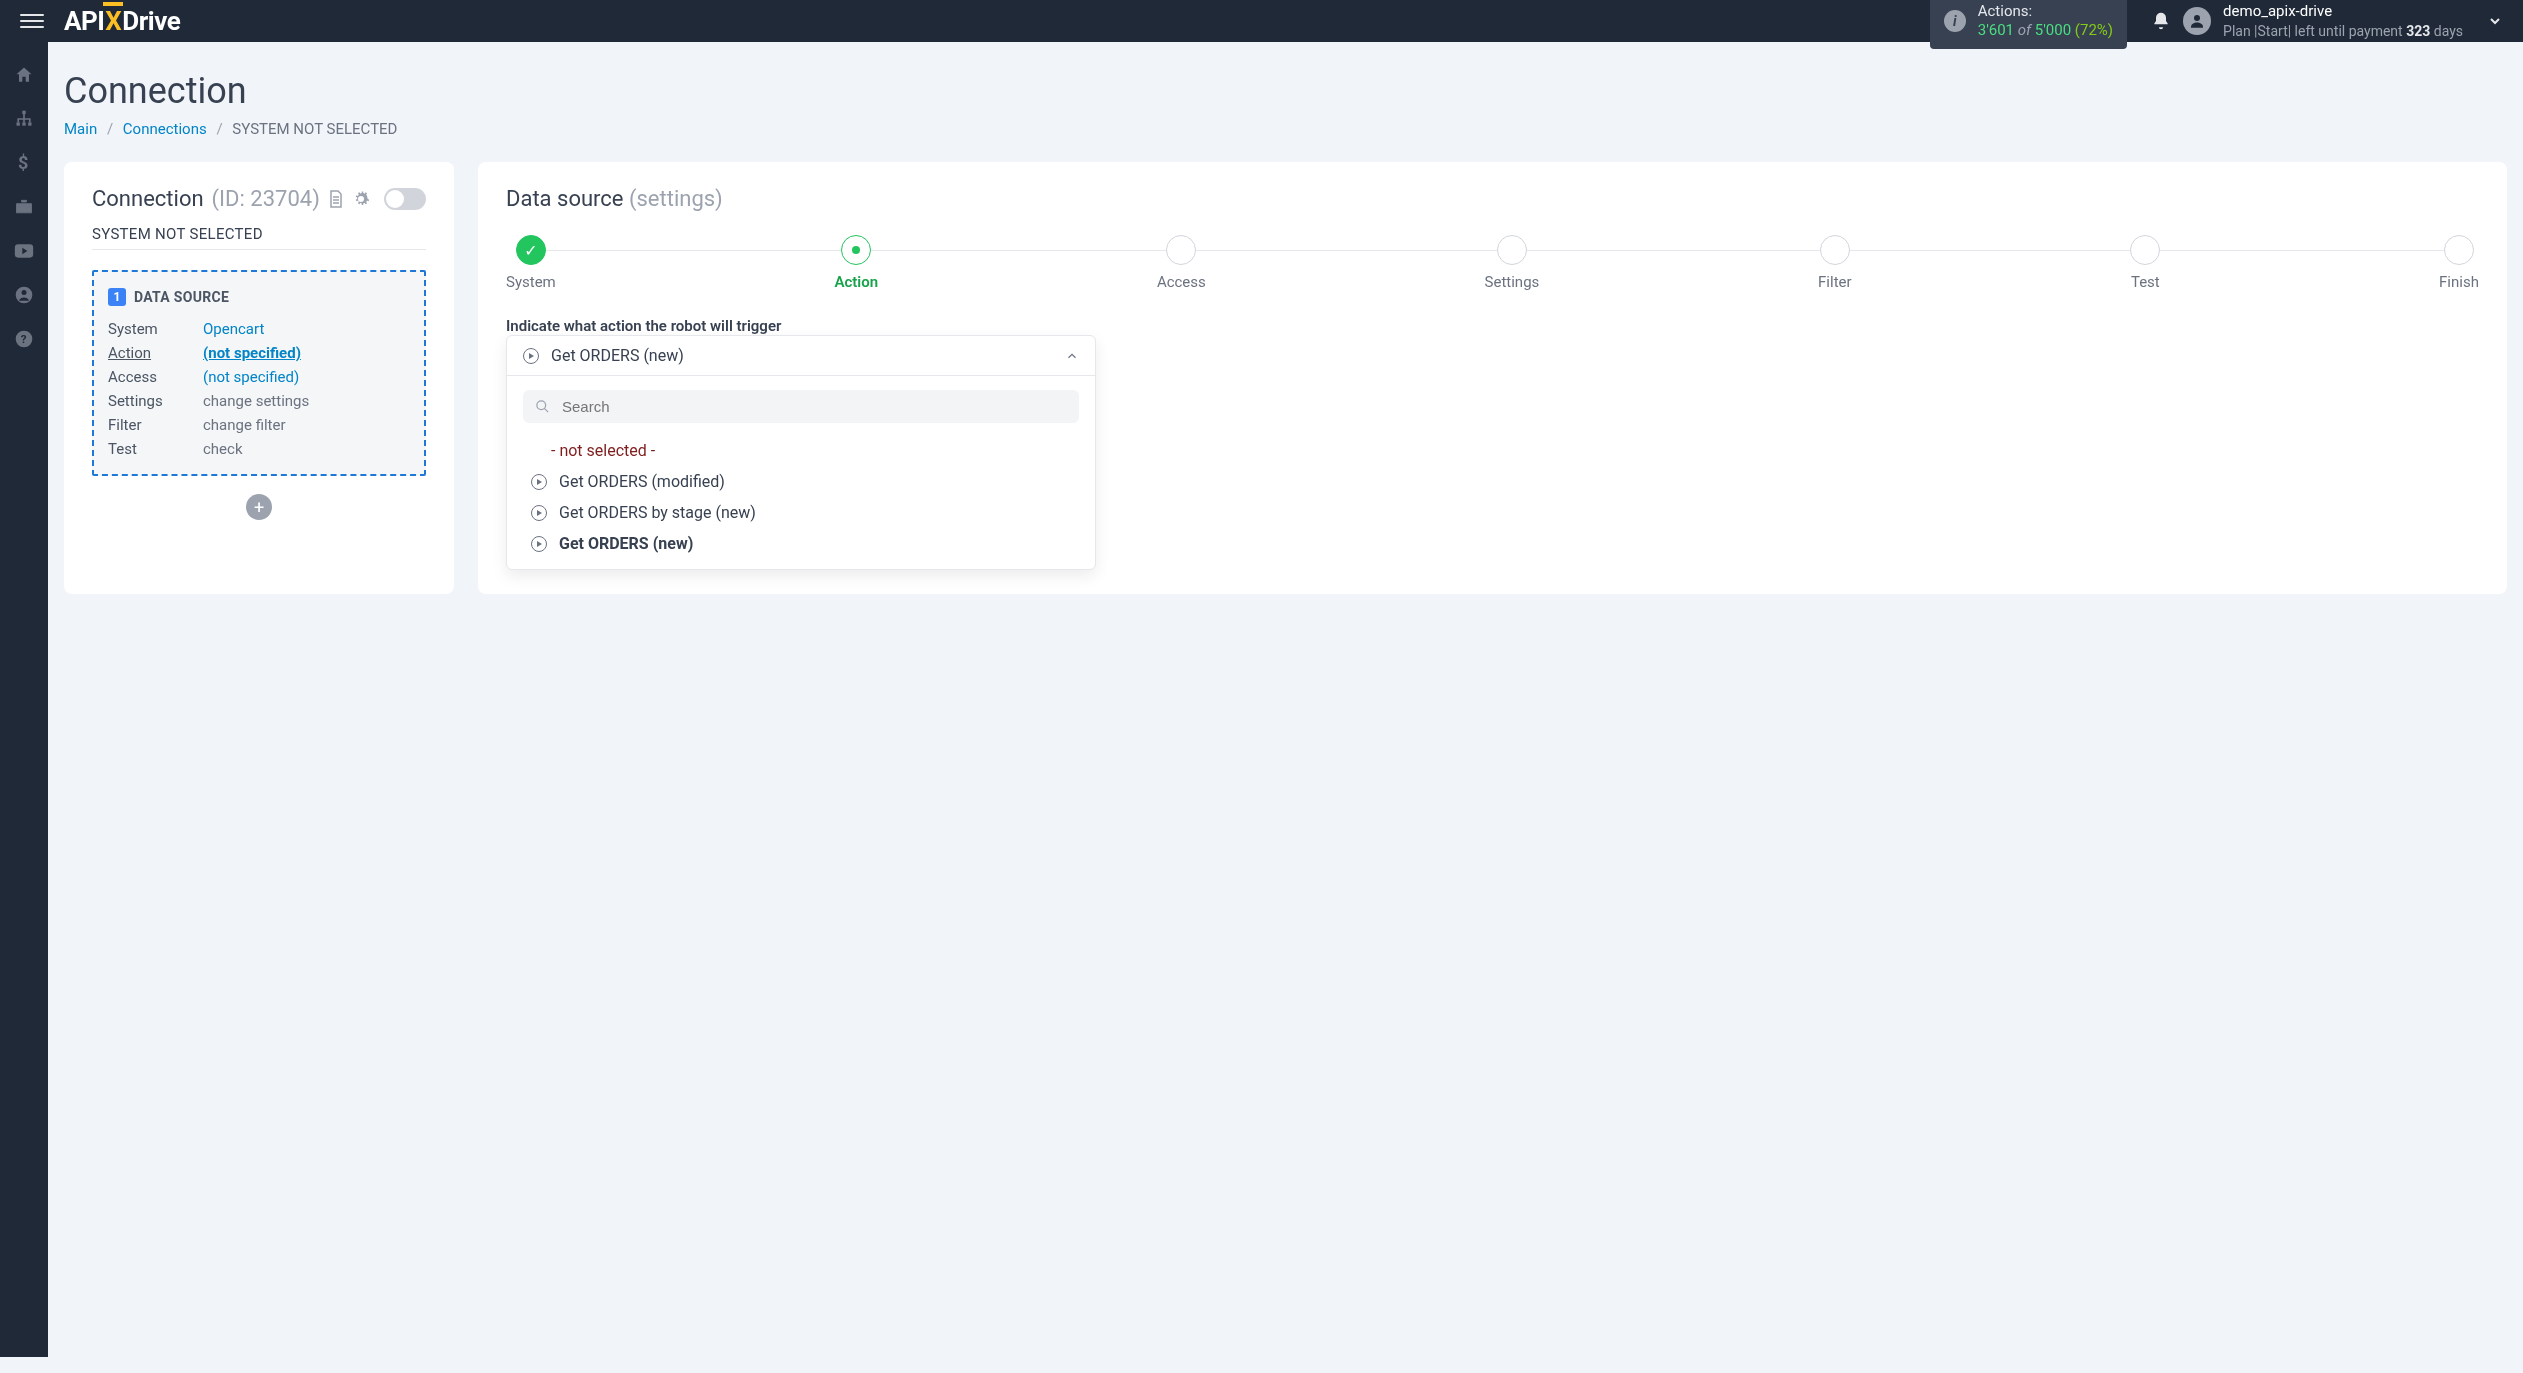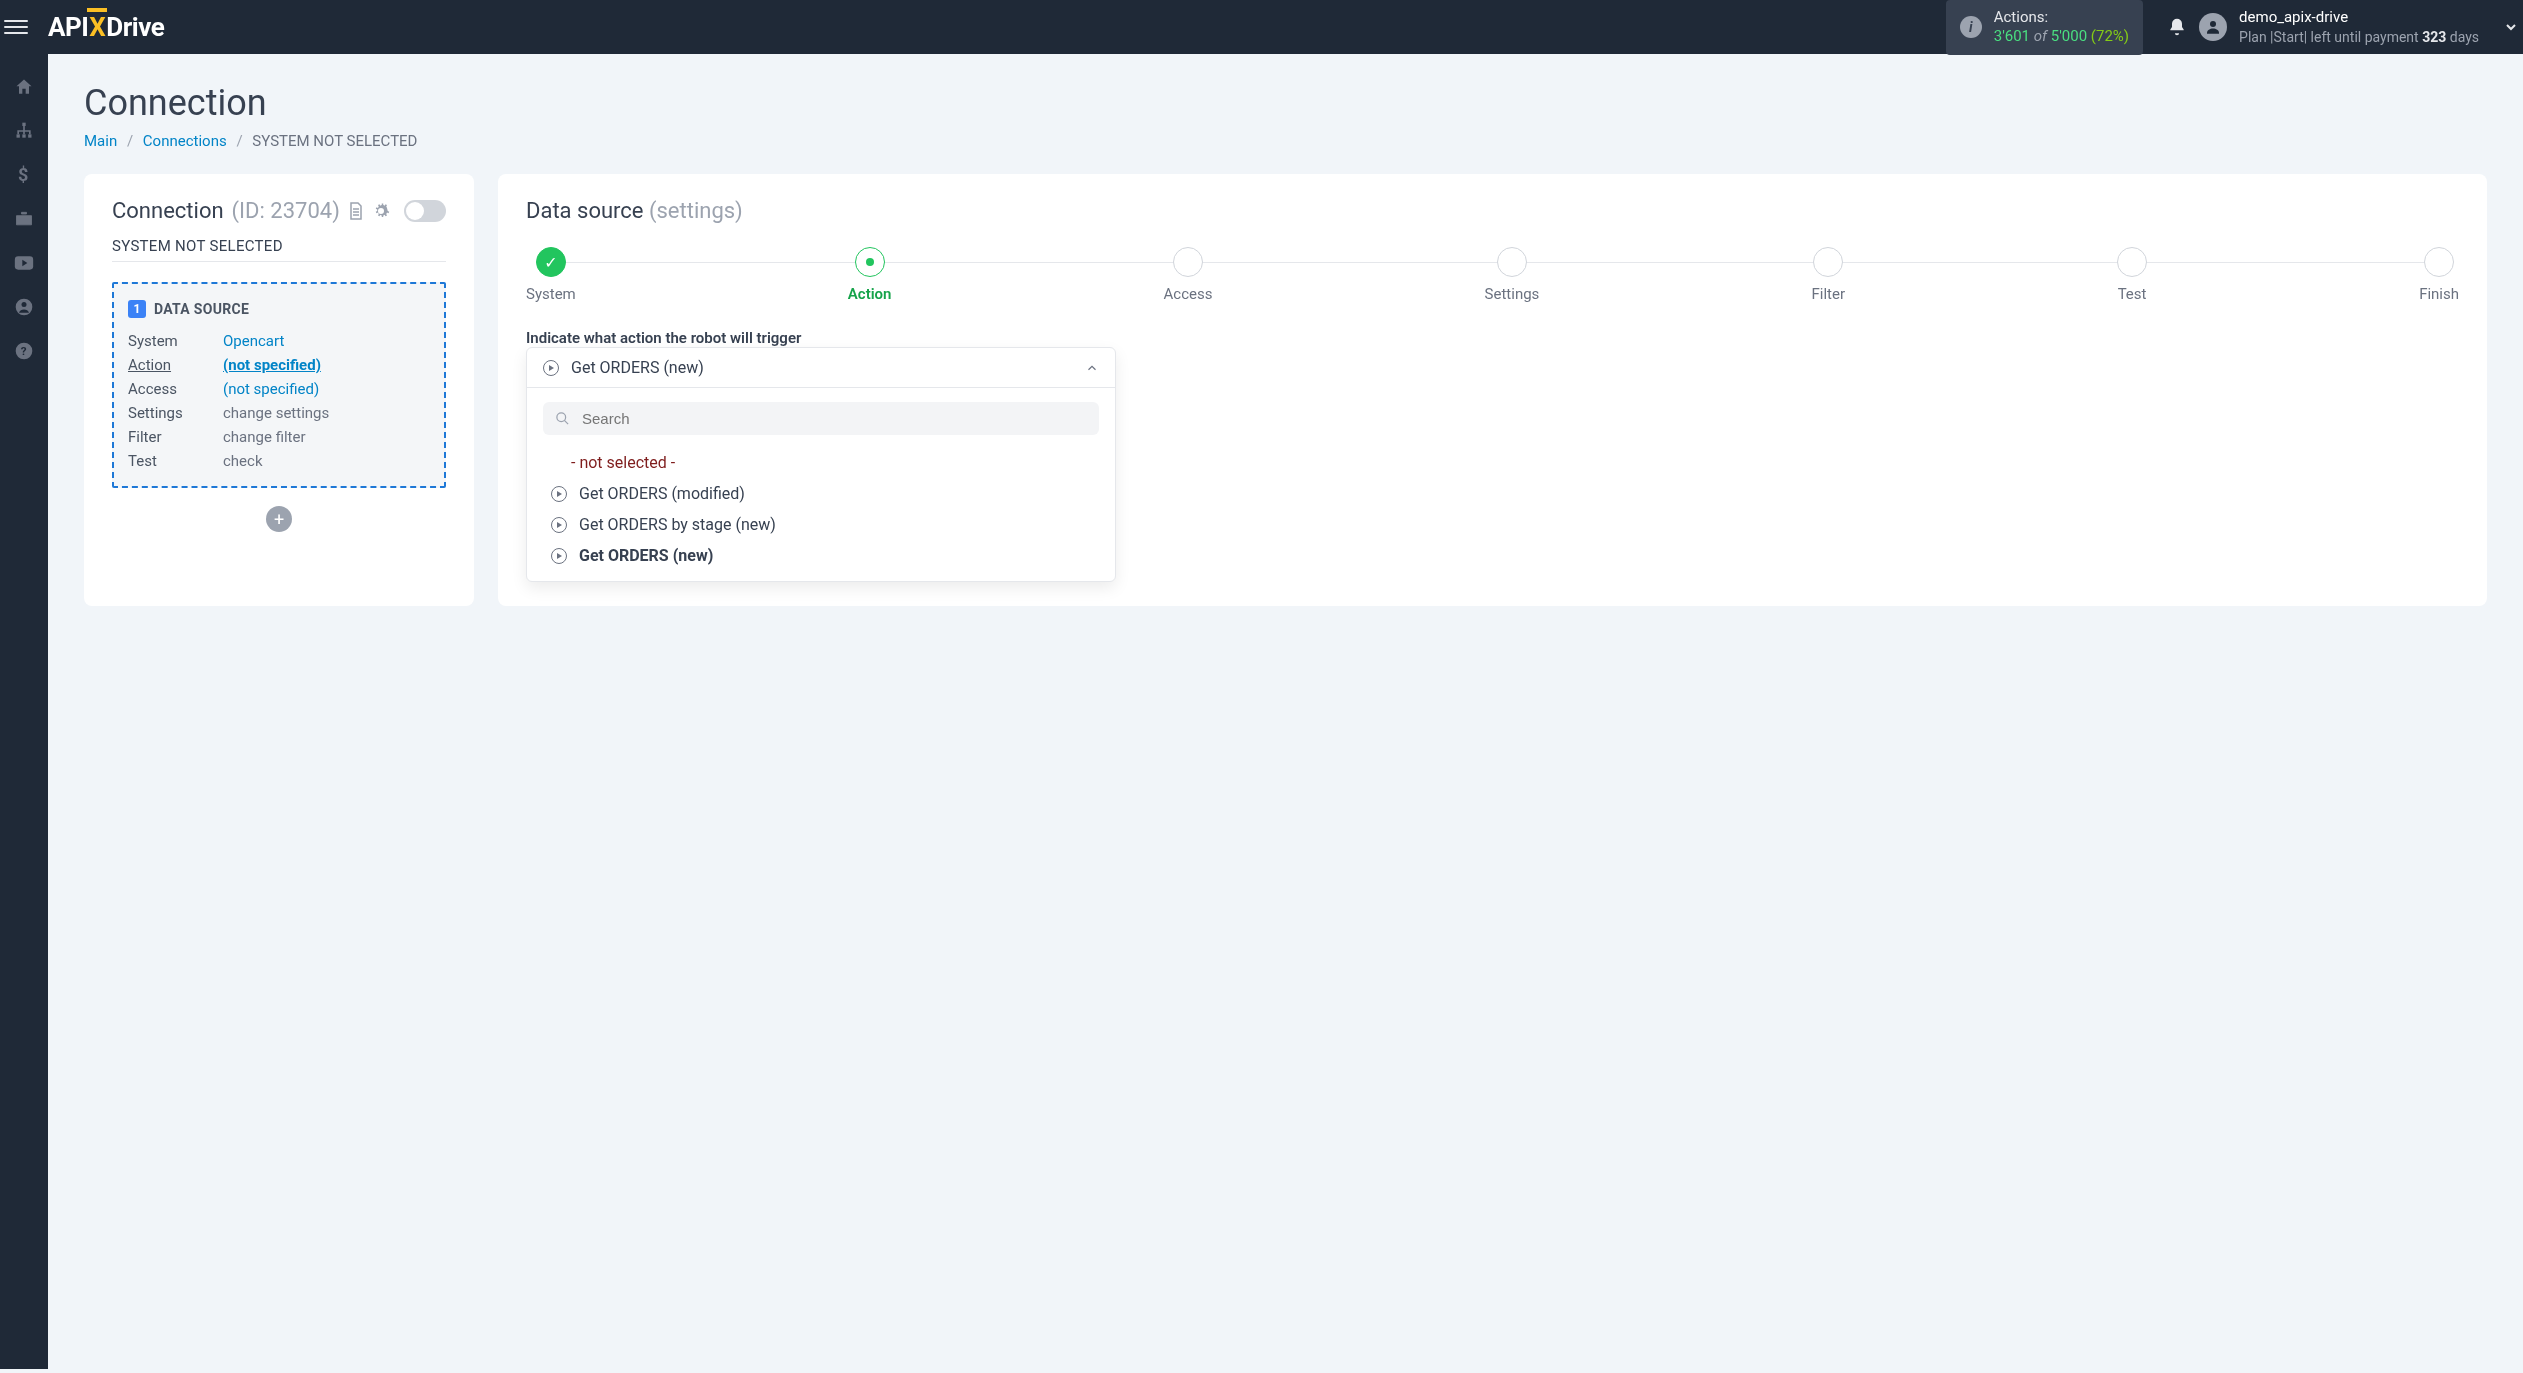--- a/index.html
+++ b/index.html
@@ -3,24 +3,24 @@
 <meta charset="utf-8">
 <style>
 * { margin: 0; padding: 0; box-sizing: border-box; }
 body {
   font-family: -apple-system, BlinkMacSystemFont, "Segoe UI", Roboto, "Helvetica Neue", Arial, sans-serif;
   background: #f1f5f9;
   color: #374151;
 }
 .topbar {
   background: #1f2937;
-  height: 54px;
+  height: 42px;
   display: flex;
   align-items: center;
-  padding: 0 4px;
+  padding: 0 20px;
   color: #e5e7eb;
 }
 .hamburger { width: 24px; height: 24px; cursor: pointer; display: flex; flex-direction: column; justify-content: space-around; padding: 3px 0; }
 .hamburger span { display: block; height: 2px; background: #e5e7eb; border-radius: 1px; }
 .logo { font-size: 26px; font-weight: 700; margin-left: 20px; letter-spacing: -0.5px; }
 .logo .api { color: #fff; }
 .logo .x { color: #fbbf24; position: relative; margin: 0 1px; }
 .logo .x::before { content: ""; position: absolute; top: -4px; left: -2px; right: -2px; height: 4px; background: #fbbf24; }
 .logo .drive { color: #fff; }
 .topbar-spacer { flex: 1; }
@@ -52,21 +52,21 @@
   width: 48px;
   background: #1f2937;
   min-height: calc(100vh - 58px);
   display: flex;
   flex-direction: column;
   align-items: center;
   padding-top: 22px;
   gap: 22px;
 }
 .side-nav .nav-icon { color: #6b7280; cursor: pointer; width: 22px; height: 22px; display: flex; align-items: center; justify-content: center; }
-.main-area { flex: 1; padding: 28px 36px; }
+.main-area { flex: 1; padding: 28px 16px; }
 .page-title { font-size: 36px; font-weight: 400; color: #374151; margin-bottom: 8px; }
 .breadcrumb { font-size: 15px; color: #6b7280; margin-bottom: 24px; }
 .breadcrumb a { color: #0284c7; text-decoration: none; }
 .breadcrumb .sep { margin: 0 6px; color: #9ca3af; }
 .columns { display: flex; gap: 24px; }
 .card { background: #fff; border-radius: 8px; padding: 24px 28px; }
 .card-left { width: 390px; }
 .card-right { flex: 1; }
 .conn-header { display: flex; align-items: center; gap: 8px; margin-bottom: 14px; }
 .conn-header .title { font-size: 22px; color: #374151; }

